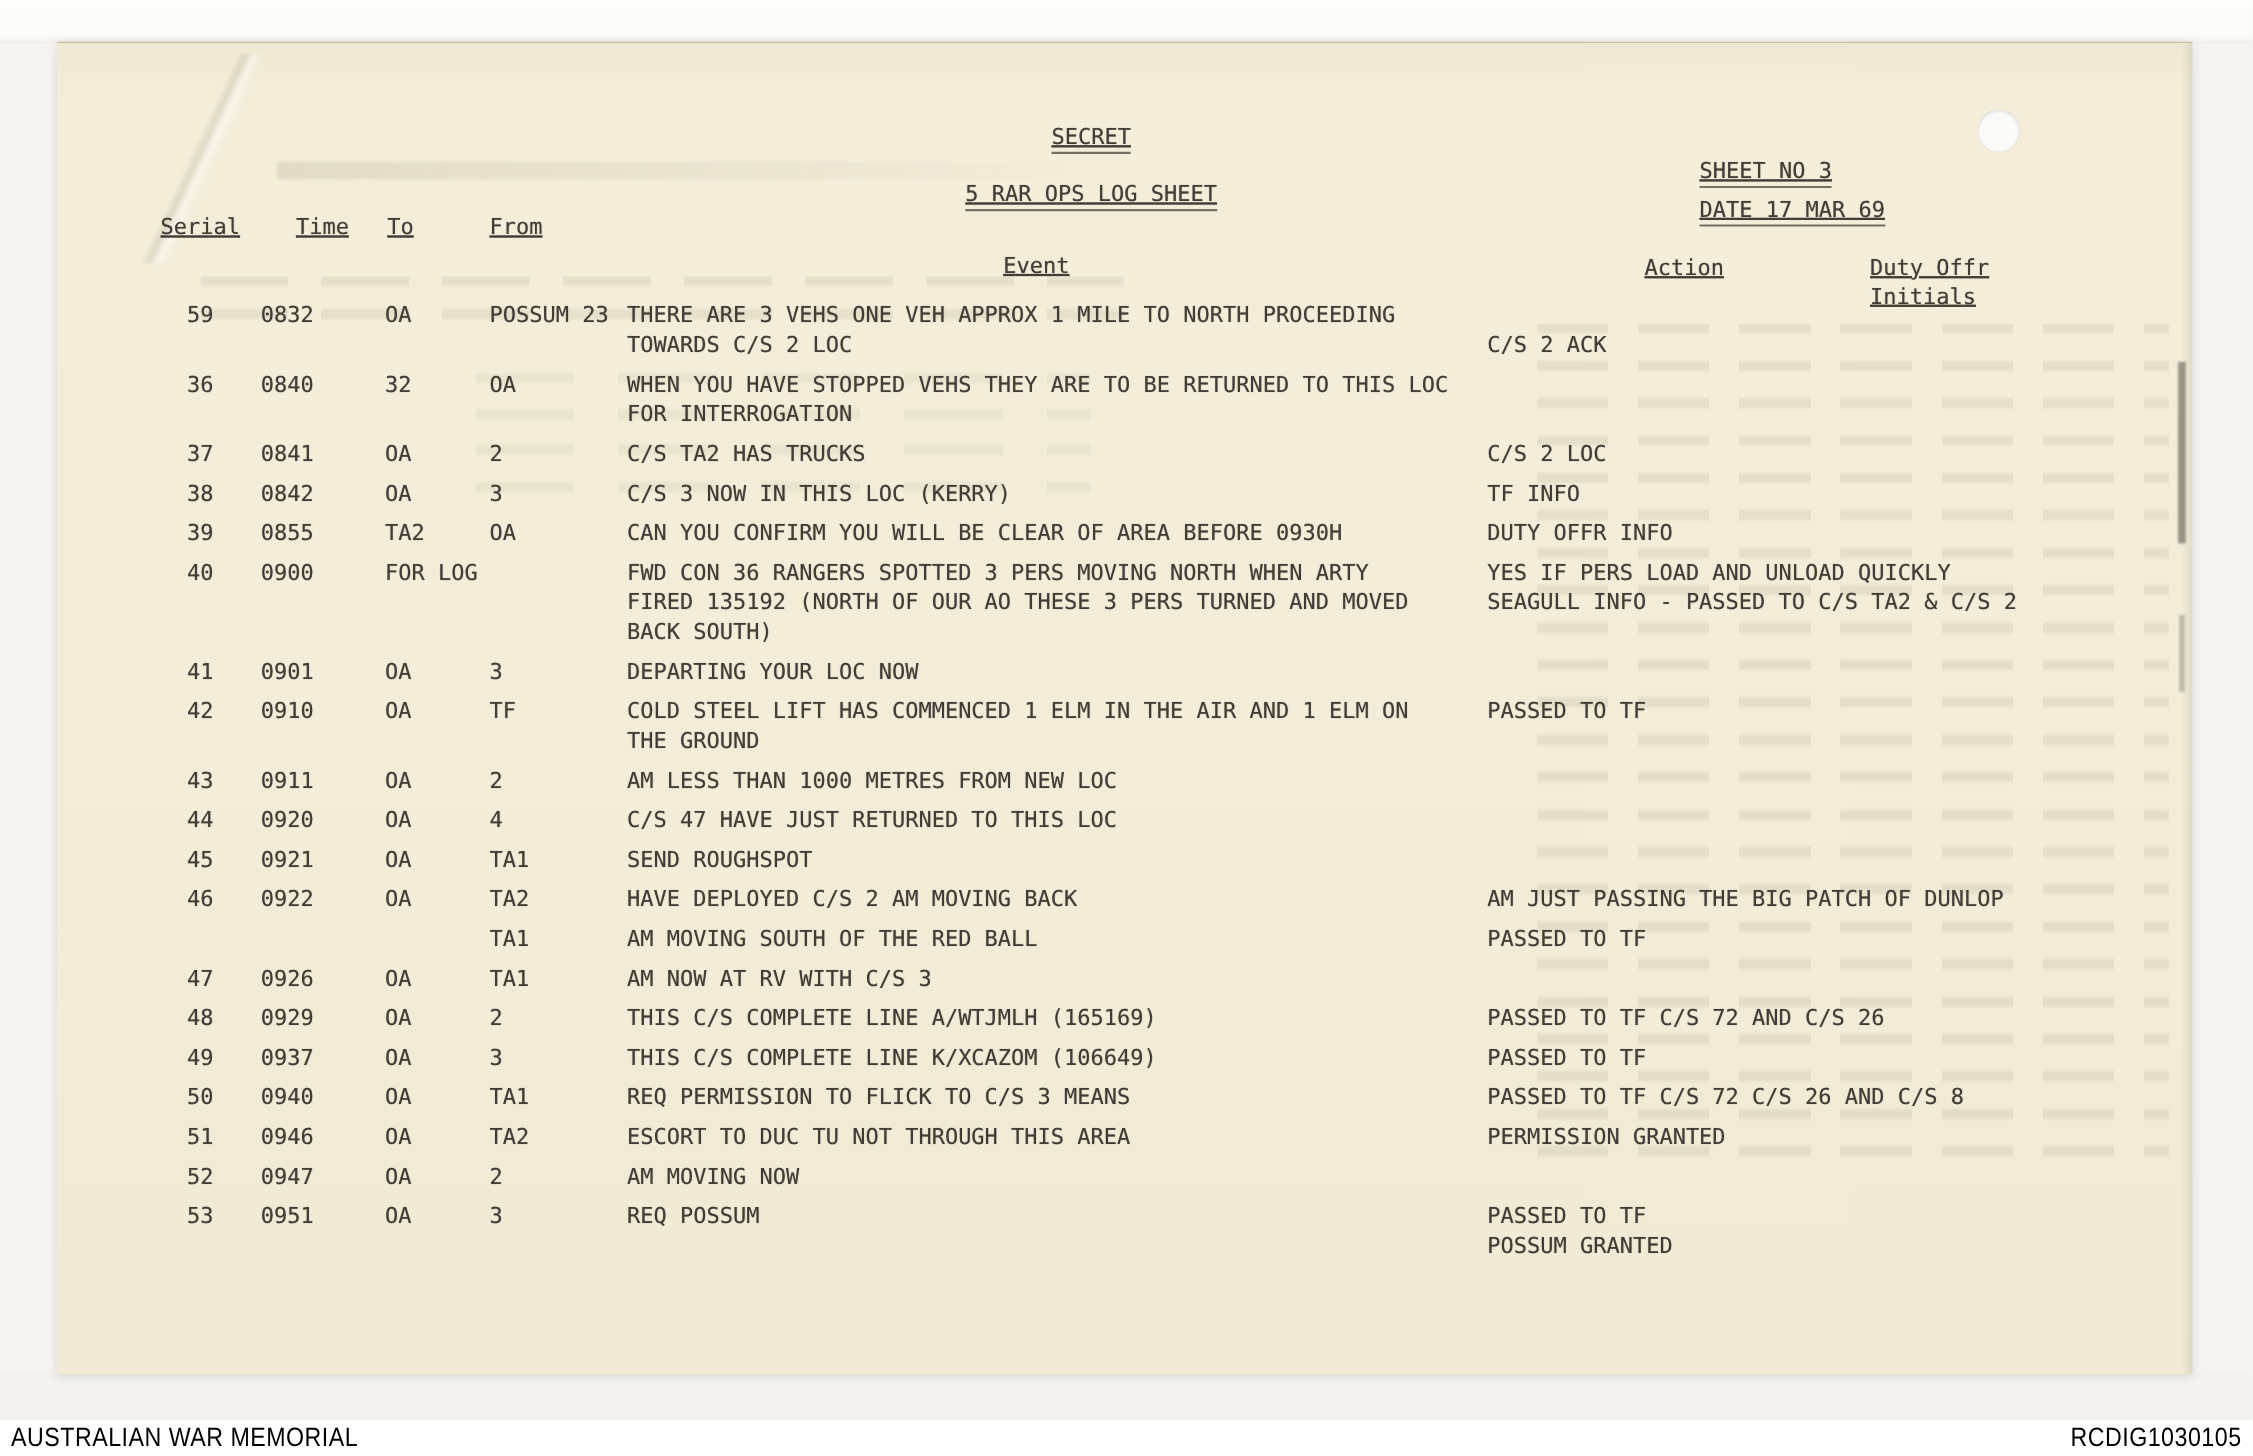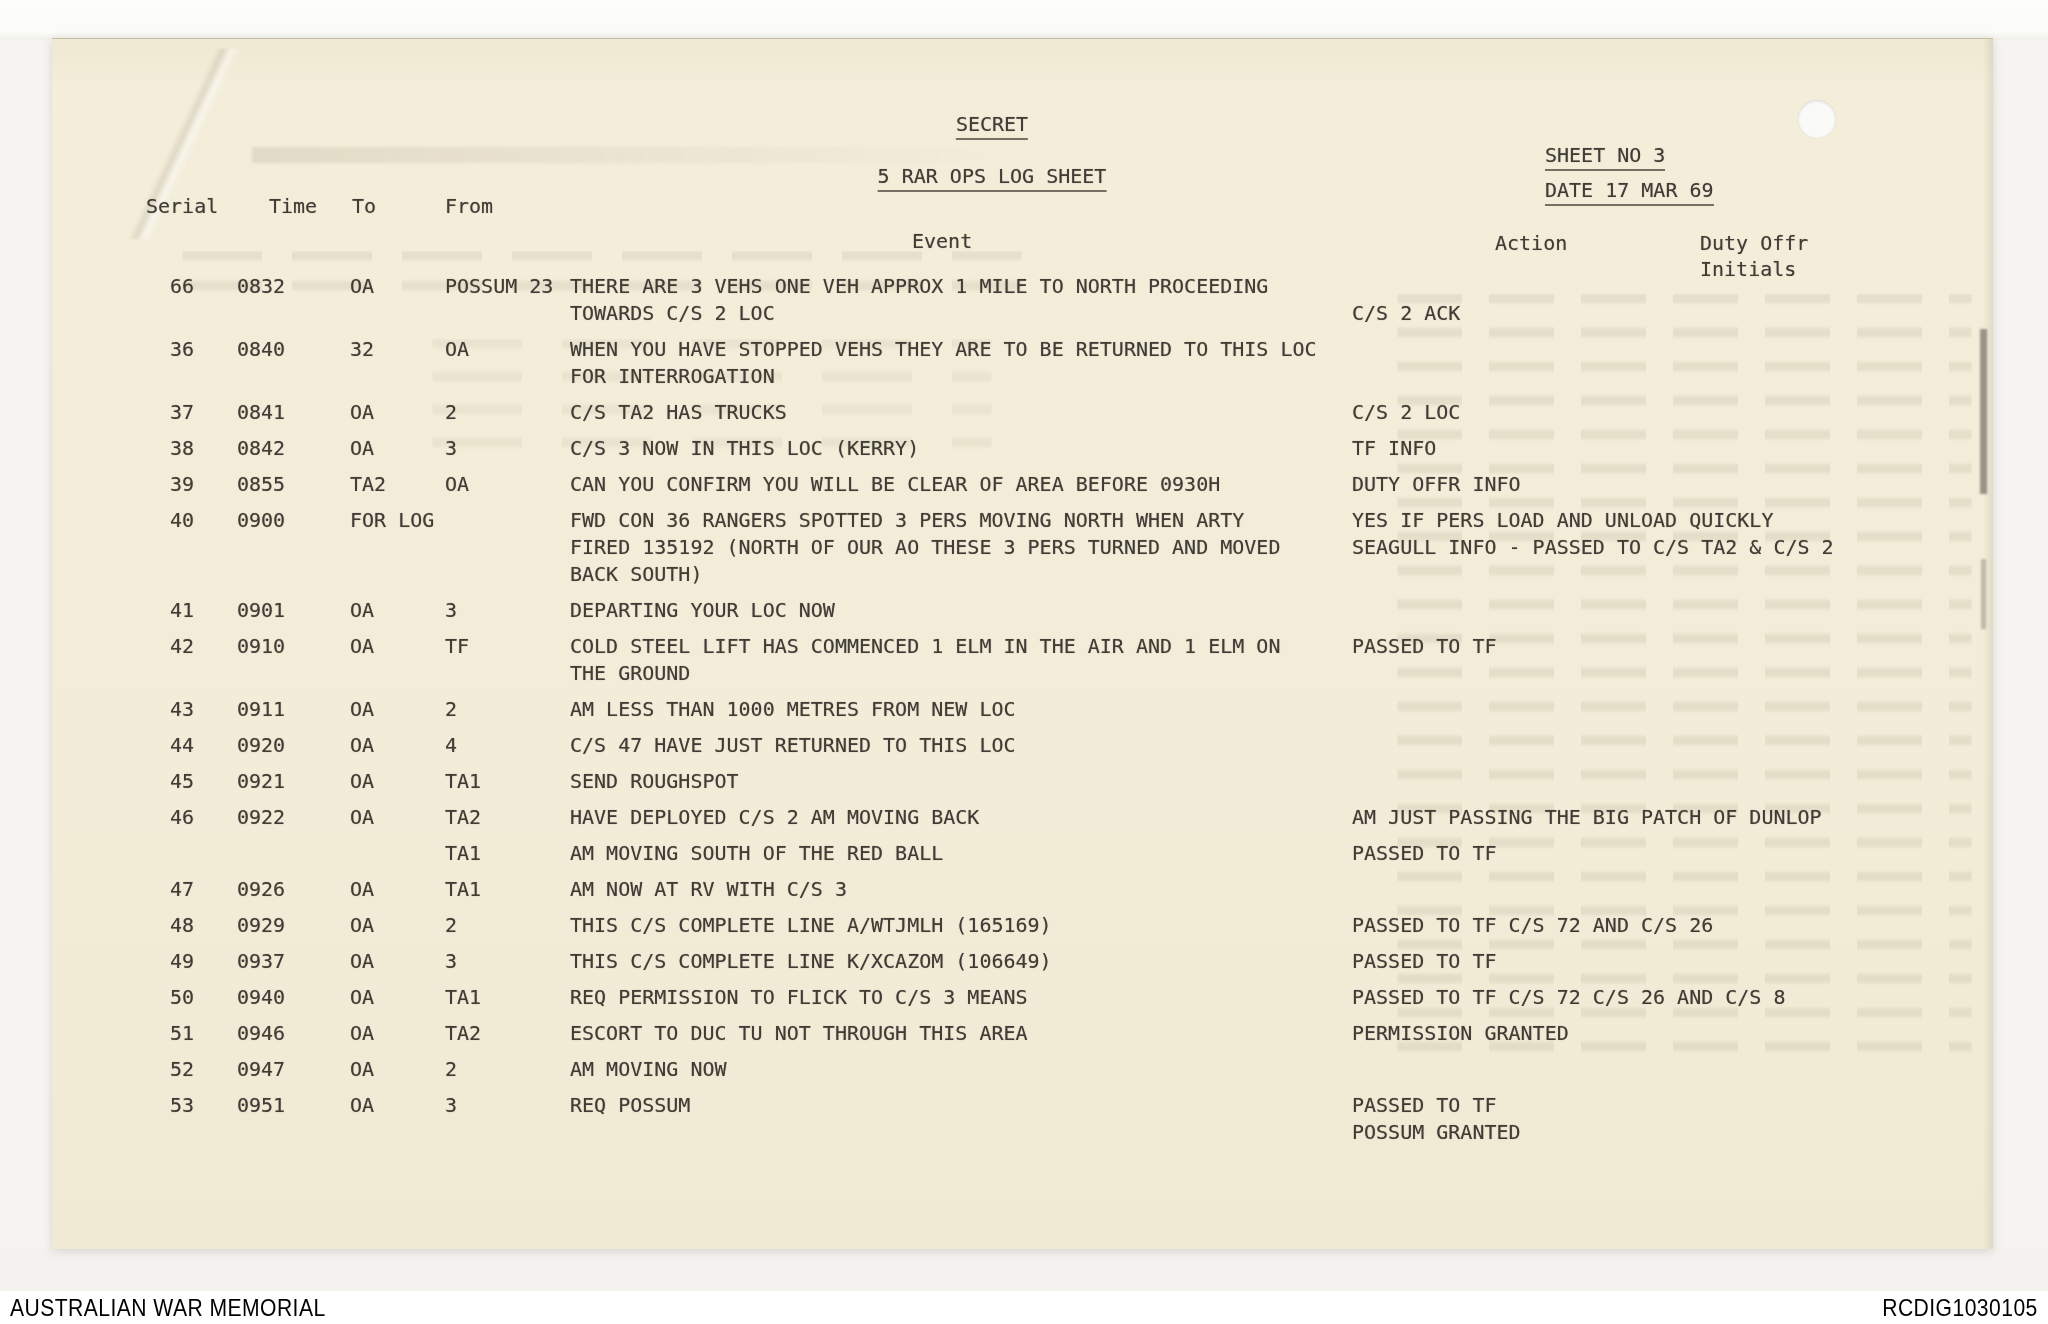--- a/index.html
+++ b/index.html
@@ -19,21 +19,21 @@
     position:absolute; left:52px; top:38px; width:1941px; height:1210px;
     background:linear-gradient(180deg,#efe8d2 0%, #f3edda 4%, #f2ecd8 55%, #f0ead5 100%);
     box-shadow:0 2px 9px rgba(95,88,70,.20);
     border-top:1px solid rgba(150,140,110,.45);
   }
   .paper::after{ 
     content:""; position:absolute; right:0; top:0; width:10px; height:100%;
     background:linear-gradient(to left, rgba(60,55,45,.10), rgba(60,55,45,0));
   }
   .typed{ color:#36322b; text-shadow:0 0 1px rgba(53,49,43,.5); opacity:.94; }
-  .abs{ position:absolute; white-space:nowrap; }
+  .abs{ position:absolute; white-space:nowrap;text-decoration:underline; }
   .u{ border-bottom:2px solid rgba(53,49,43,.7); padding-bottom:2px; }
   .center{ transform:translateX(-50%); }
 
   
   .hdr{ font-size:20px; }
   .classification{ left:940px; top:73px; }
   .doc-title{ left:940px; top:125px; }
   .sheet-no{ left:1493px; top:104px; }
   .doc-date{ left:1493px; top:139px; }
   .col-serial-h{ left:94px;  top:155px; }
@@ -123,21 +123,21 @@
   <div class="abs typed hdr col-time-h">Time</div>
   <div class="abs typed hdr col-to-h">To</div>
   <div class="abs typed hdr col-from-h">From</div>
   <div class="abs typed hdr col-event-h">Event</div>
   <div class="abs typed hdr col-action-h">Action</div>
   <div class="abs typed hdr col-duty-h1">Duty Offr</div>
   <div class="abs typed hdr col-duty-h2">Initials</div>
 
   <div class="log-rows" id="log-rows">
       <div class="log-row typed">
-    <div class="cell cell-serial">66</div>
+    <div class="cell cell-serial">59</div>
     <div class="cell cell-time">0832</div>
     <div class="cell cell-to">OA</div>
     <div class="cell cell-from">POSSUM 23</div>
     <div class="cell cell-event">
           <div class="line">THERE ARE 3 VEHS ONE VEH APPROX 1 MILE TO NORTH PROCEEDING</div>
           <div class="line">TOWARDS C/S 2 LOC</div>
         </div>
     <div class="cell cell-action" style="padding-top: 27px;">
           <div class="line">C/S 2 ACK</div>
         </div>

